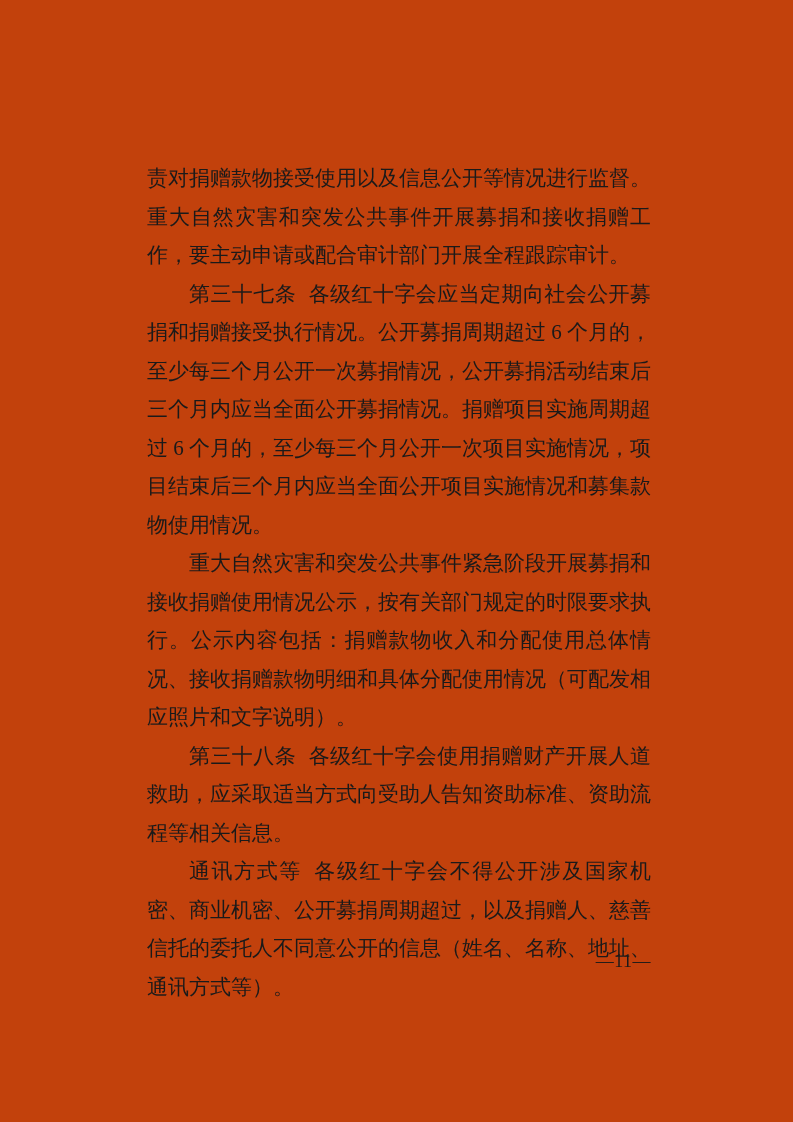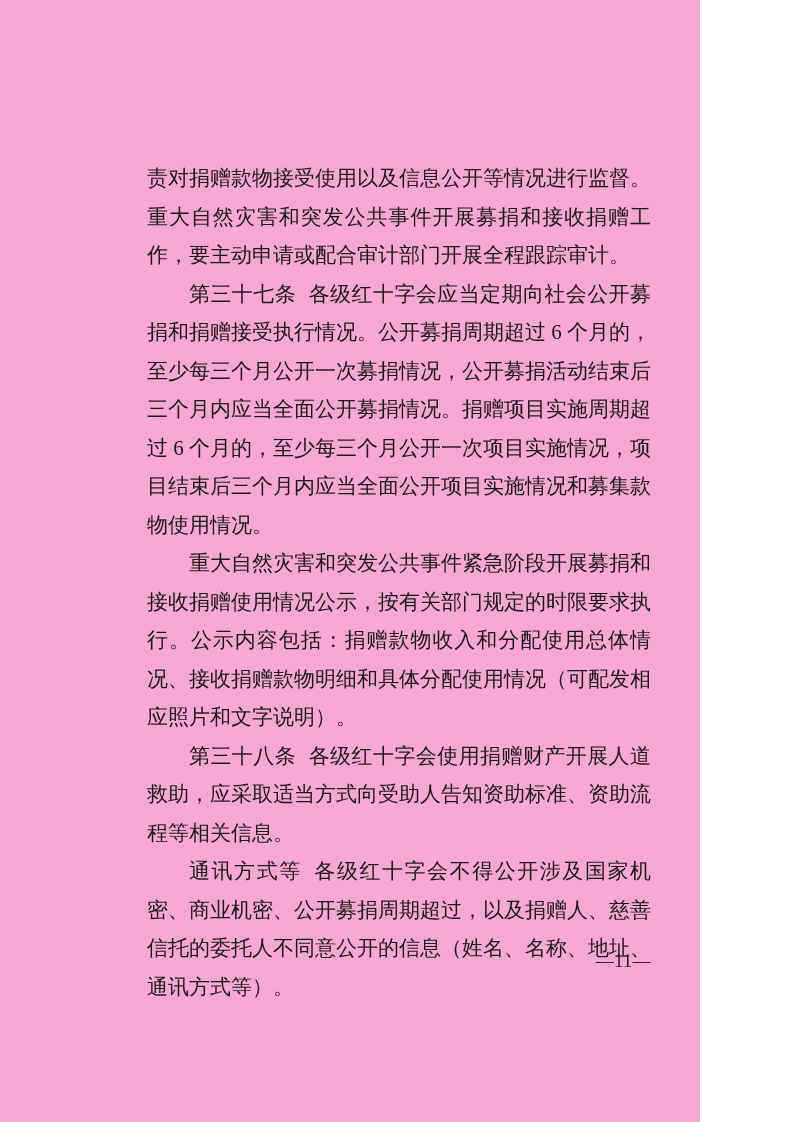--- a/index.html
+++ b/index.html
@@ -2,23 +2,23 @@
 <html><head>
 <meta charset="utf-8">
 <style>
   html, body {
     margin: 0;
     padding: 0;
     background: #ffffff;
   }
   .page {
     position: relative;
-    width: 700px;
+    width: 793px;
     height: 1122px;
-    background: #f9a8d4;
+    background: #c2410c;
     overflow: hidden;
     font-family: "Liberation Serif", "DejaVu Serif", serif;
     color: #1a1a1a;
   }
   .content {
     position: absolute;
     top: 159px;
     left: 147px;
     width: 504px;
   }

